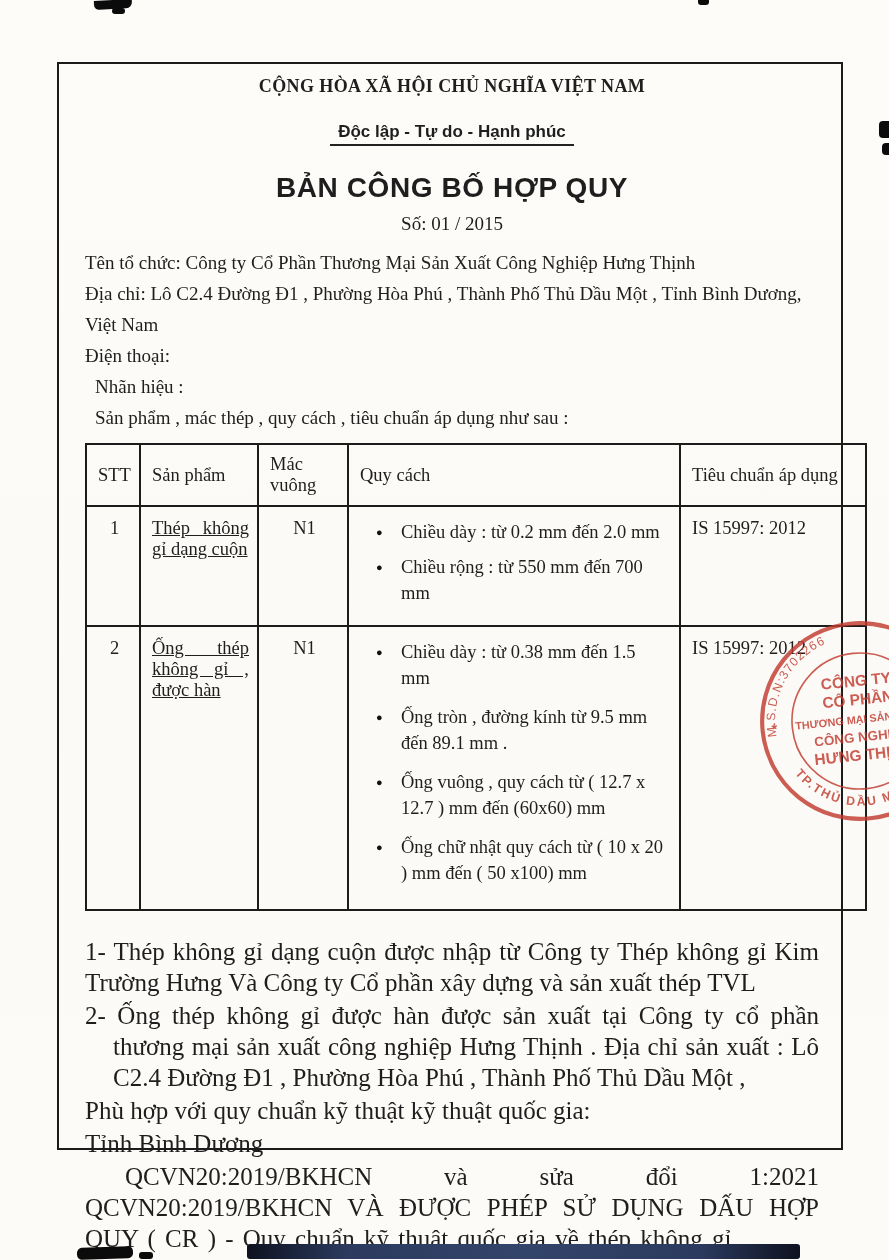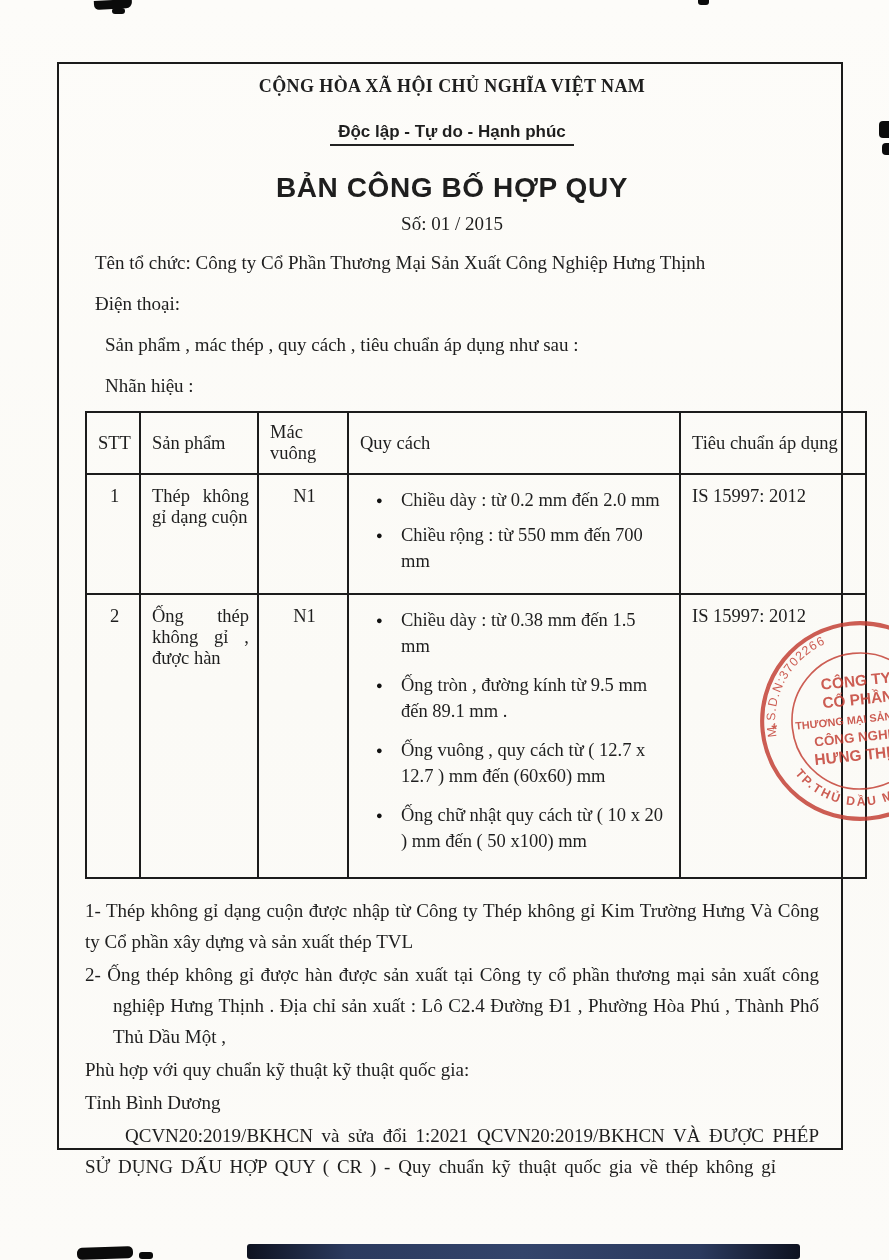--- a/index.html
+++ b/index.html
@@ -28,46 +28,46 @@
   }
   .title {
     margin-top:26px; text-align:center;
     font-family:"Liberation Sans","DejaVu Sans",sans-serif;
     font-size:28px; font-weight:bold; letter-spacing:.6px;
   }
   .doc-number { margin-top:9px; text-align:center; font-size:19px; }
 
   
   .info { margin-top:12px; font-size:19px; line-height:31px; }
-  .info p { margin:10px; }
+  .info p { margin:0; }
   .indent { padding-left:10px; }
   .b { font-weight:bold; }
 
   
   table.spec {
     width:100%; margin-top:10px; border-collapse:collapse; table-layout:fixed;
     font-size:18.5px;
   }
   table.spec th, table.spec td { border:2px solid #1c1c1c; }
   table.spec th {
     font-weight:normal; text-align:left; padding:9px 8px 9px 11px; height:40px;
     vertical-align:middle;
   }
   th.c, td.c { text-align:center; }
   td.cell { vertical-align:top; padding:11px 8px 10px 11px; }
-  td.just { text-align:justify; }
+  td.just { text-align:justify;text-decoration:underline; }
   ul.spec-list { list-style:none; padding:1px 4px 0 14px; }
   ul.spec-list li { position:relative; padding-left:27px; margin-bottom:9px; line-height:26px; text-align:left; }
   ul.spec-list.wide li { margin-bottom:13px; }
   ul.spec-list li::before {
     content:"●"; position:absolute; left:2px; top:0; font-size:11px; color:#111;
   }
 
   
-  .notes { margin-top:16px; font-size:19px; line-height:31px; }
+  .notes { margin-top:25px; font-size:25px; line-height:31px; }
   .notes p { margin:0 0 2px 0; }
   .note-1 { margin-left:16px; text-align:justify; }
   .note-2 { margin-left:16px; padding-left:28px; text-indent:-28px; text-align:justify; }
   .note-plain { margin-left:0; }
   .qcvn { margin-left:-22px; margin-right:-8px; text-indent:40px; text-align:justify; word-spacing:3px; }
 
   
   .stamp {
     position:absolute; left:757px; top:618px; width:206px; height:206px;
     opacity:.82; transform:rotate(-6deg);
@@ -99,23 +99,24 @@
       <div class="country">CỘNG HÒA XÃ HỘI CHỦ NGHĨA VIỆT NAM</div>
       <br>
       <span class="motto">Độc lập - Tự do - Hạnh phúc</span>
     </div>
 
     <div class="title">BẢN CÔNG BỐ HỢP QUY</div>
     <div class="doc-number">Số: 01 / 2015</div>
 
     <div class="info">
       <p>Tên tổ chức: Công ty Cổ Phần Thương Mại Sản Xuất Công Nghiệp Hưng Thịnh</p>
+      <p>Địa chỉ: Lô C2.4 Đường Đ1 , Phường Hòa Phú , Thành Phố Thủ Dầu Một , Tỉnh Bình Dương, Việt Nam</p>
       <p>Điện thoại:</p>
+      <p class="indent">Nhãn hiệu :</p>
       <p class="indent">Sản phẩm , mác thép , quy cách , tiêu chuẩn áp dụng như sau :</p>
-      <p class="indent">Nhãn hiệu :</p>
     </div>
 
     <table class="spec">
       <colgroup>
         <col style="width:54px">
           <col style="width:118px">
           <col style="width:90px">
           <col style="width:332px">
           <col style="width:186px">
       </colgroup>

